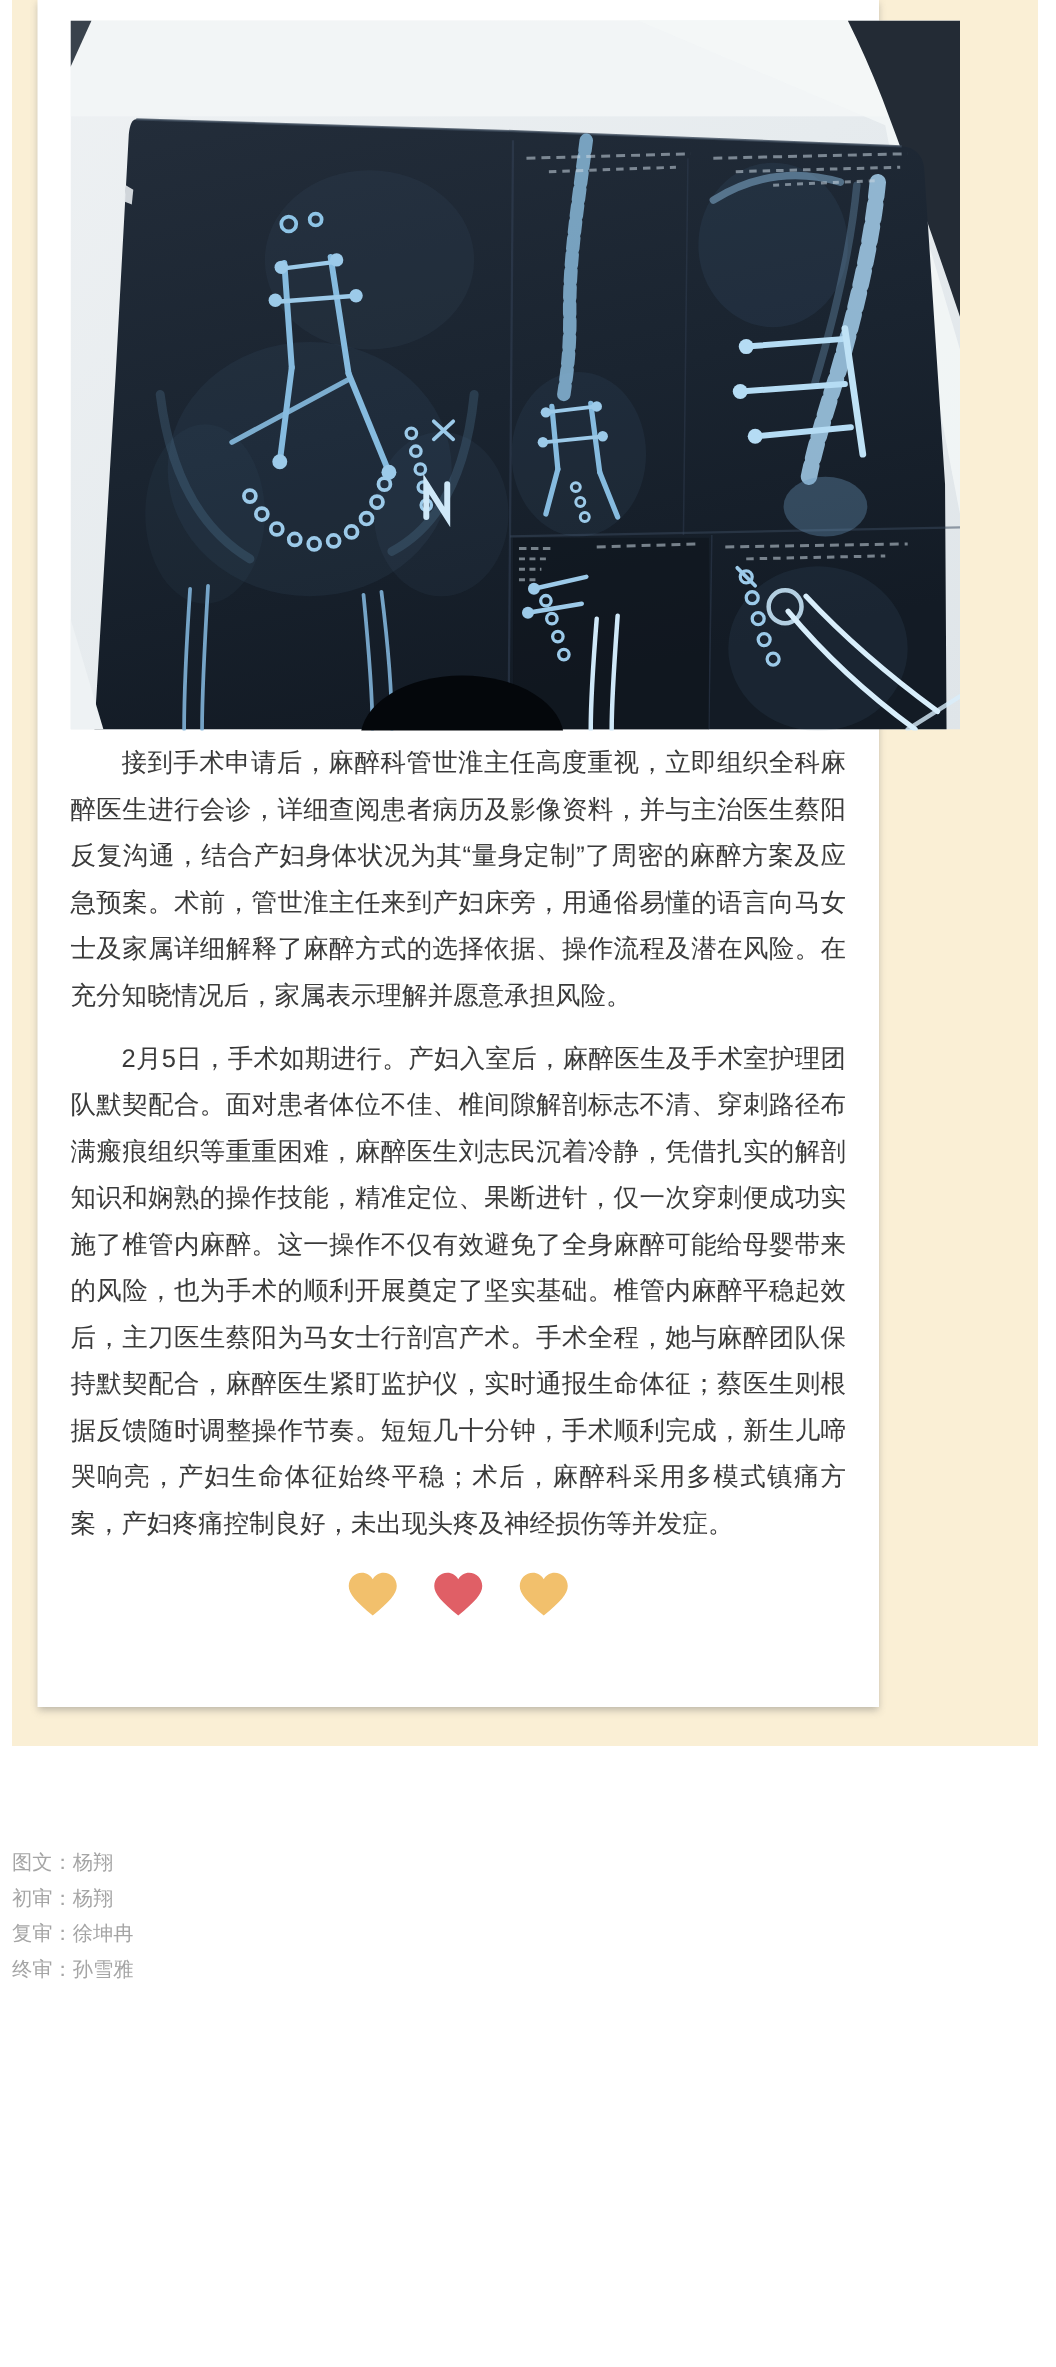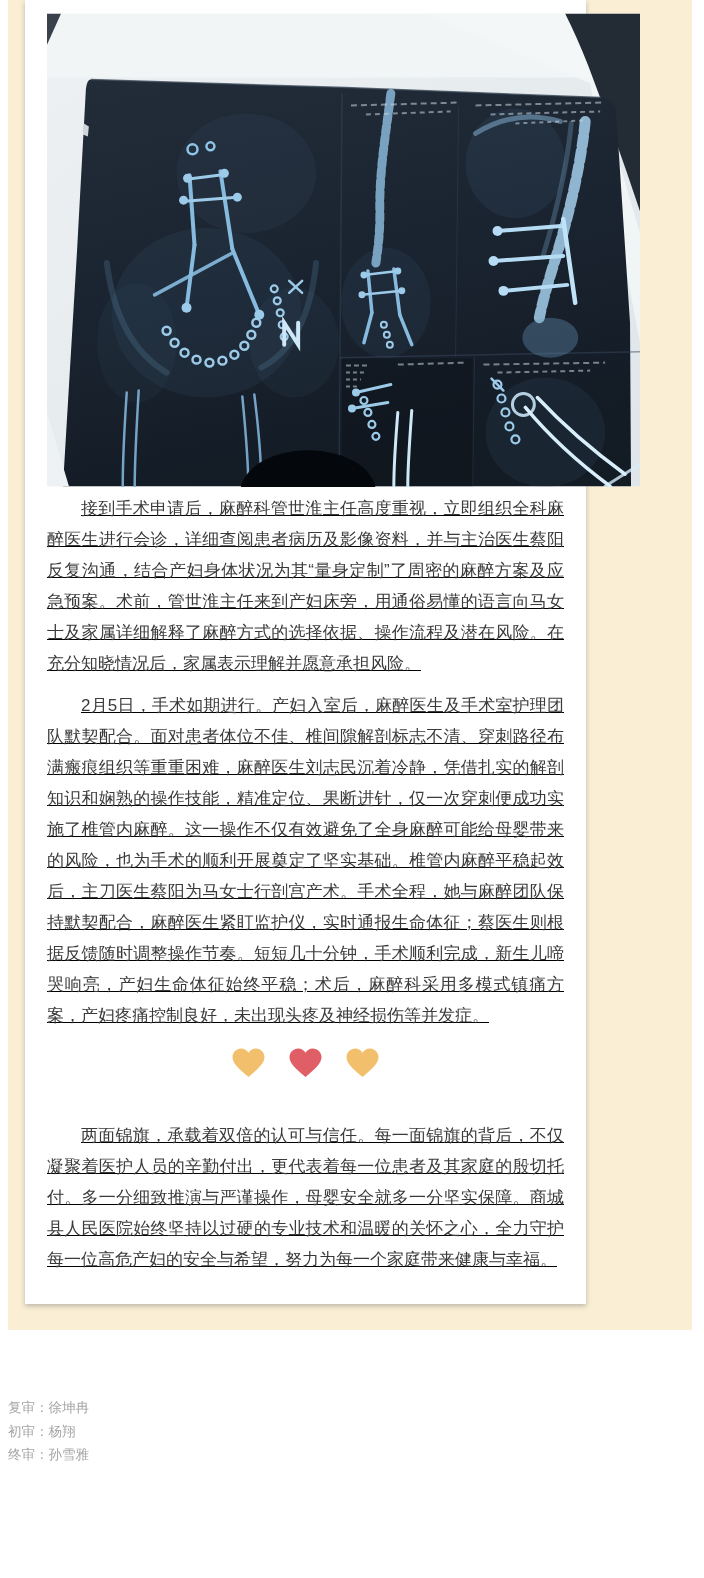--- a/index.html
+++ b/index.html
@@ -15,21 +15,20 @@
   .frame{
     margin-left:8px;width:684px;
     background:var(--cream,#faefd5);
     padding-bottom:26px;
   }
   .card{
     width:561px;margin-left:17px;
     background:var(--card,#fff);
     box-shadow:0 2px 5px rgba(110,110,110,.45);
     padding:13px 22px 18px 22px;
-    text-decoration:underline;
   }
   figure.photo{margin:0 0 6px 0;padding:0;width:593px;height:474px;}
   figure.photo svg{display:block;width:593px;height:474px;}
   p.para{
     margin:0 0 11px 0;
     font-size:17px;line-height:31px;
     color:var(--text,#3a3a3a);
     text-align:justify;text-indent:2em;
     word-break:break-all;
   }
@@ -244,22 +243,22 @@
             <path fill="currentColor" d="M16,29 C5,20 0,14.5 0,9.3 C0,4.2 4,0.5 8.8,0.5 C11.8,0.5 14.5,2.2 16,4.8 C17.5,2.2 20.2,0.5 23.2,0.5 C28,0.5 32,4.2 32,9.3 C32,14.5 27,20 16,29 Z"></path>
           </svg>
       </span>
       <span class="heart-y">
         <svg viewBox="0 0 32 30">
             <path fill="currentColor" d="M16,29 C5,20 0,14.5 0,9.3 C0,4.2 4,0.5 8.8,0.5 C11.8,0.5 14.5,2.2 16,4.8 C17.5,2.2 20.2,0.5 23.2,0.5 C28,0.5 32,4.2 32,9.3 C32,14.5 27,20 16,29 Z"></path>
           </svg>
       </span>
     </div>
 
-    <p class="para">两面锦旗，承载着双倍的认可与信任。每一面锦旗的背后，不仅凝聚着医护人员的辛勤付出，更代表着每一位患者及其家庭的殷切托付。多一分细致推演与严谨操作，母婴安全就多一分坚实保障。商城县人民医院始终坚持以过硬的专业技术和温暖的关怀之心，全力守护每一位高危产妇的安全与希望，努力为每一个家庭带来健康与幸福。</p>
 
   </div>
 </div>
 
 <div class="credits">
+  <div class="credit-line">图文：杨翔</div>
+  <div class="credit-line">初审：杨翔</div>
   <div class="credit-line">复审：徐坤冉</div>
-  <div class="credit-line">初审：杨翔</div>
   <div class="credit-line">终审：孙雪雅</div>
 </div>
 
 </body></html>

